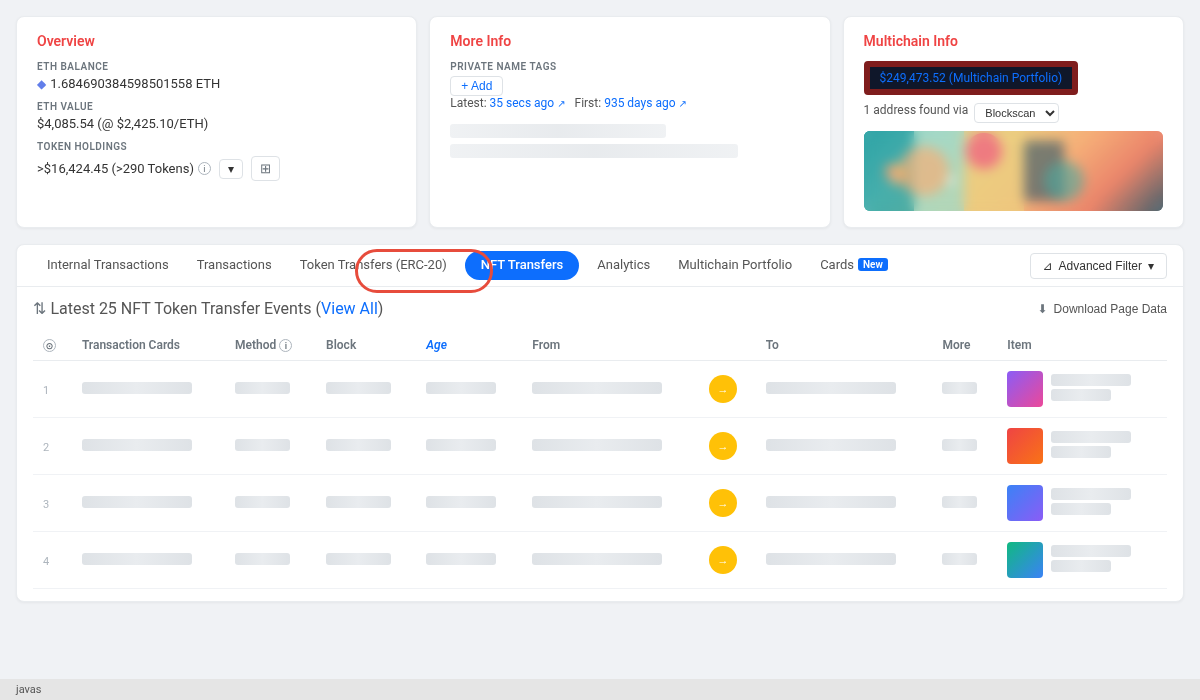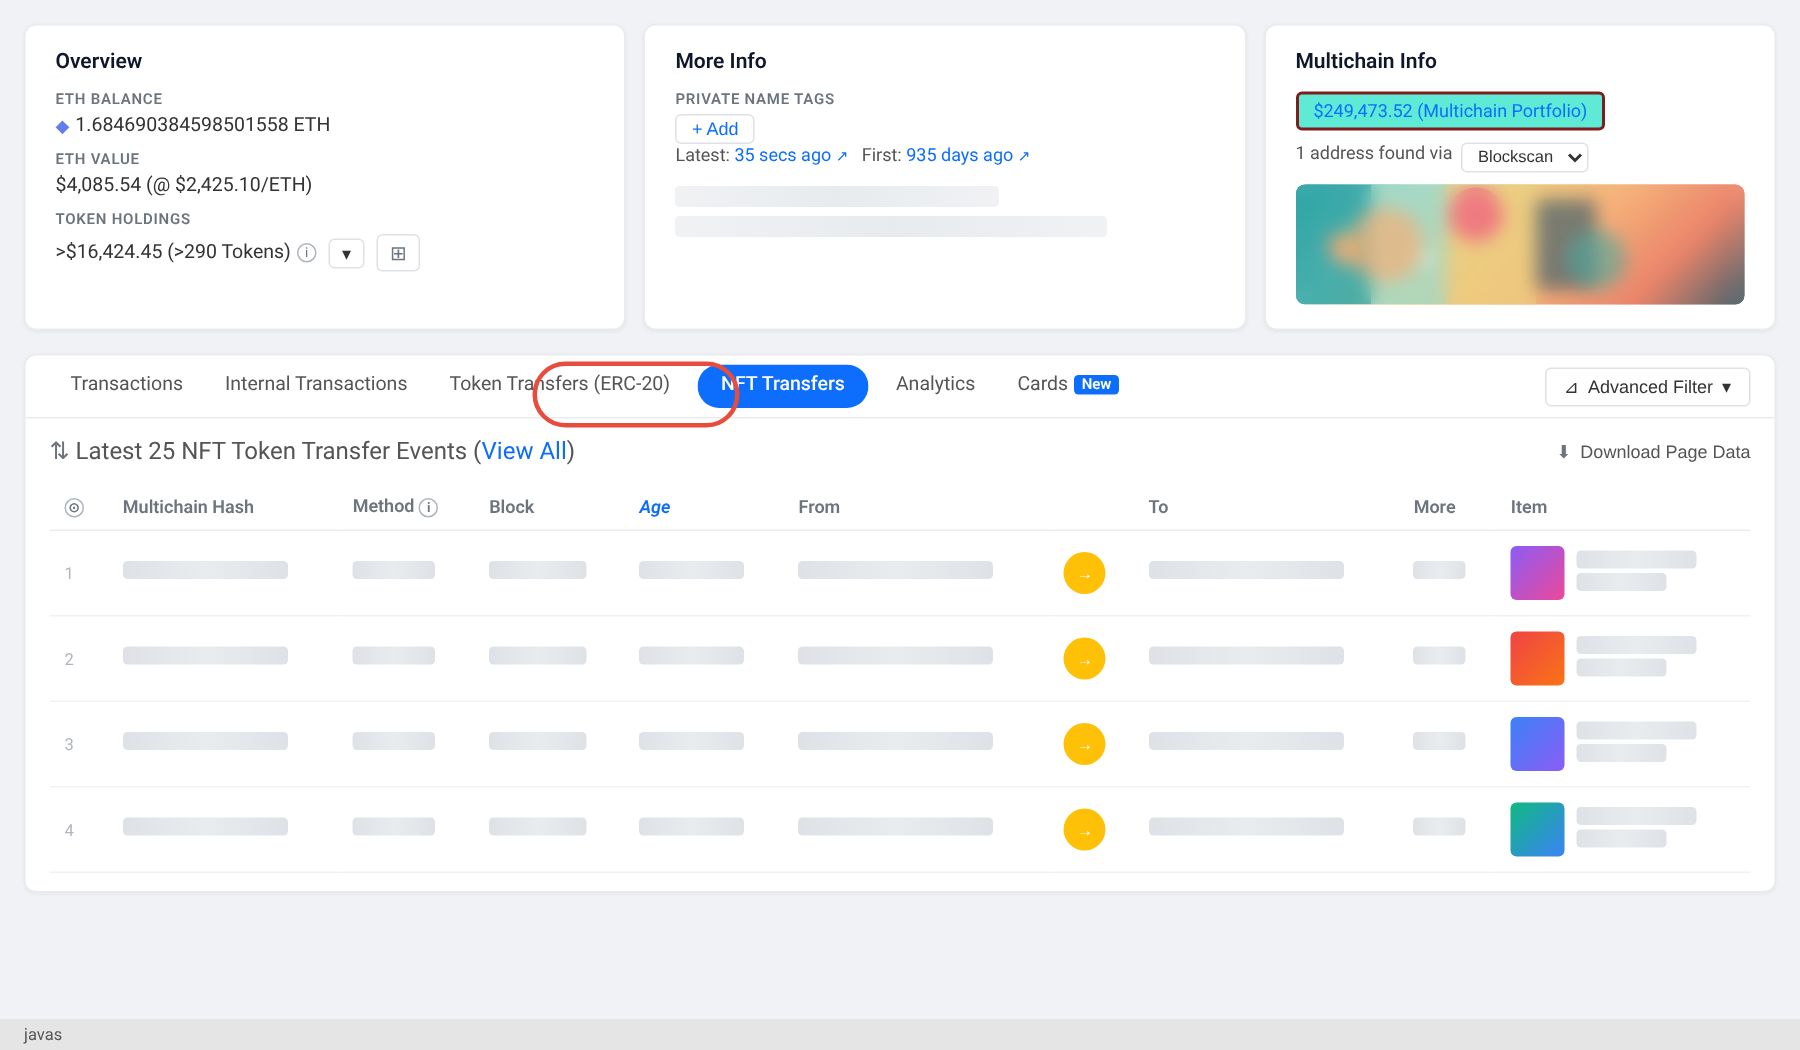--- a/index.html
+++ b/index.html
@@ -32,21 +32,21 @@
       box-shadow: 0 1px 3px rgba(0,0,0,0.05);
     }
 
     .card-overview { flex: 1.2; }
     .card-moreinfo { flex: 1.2; }
     .card-multichain { flex: 1; }
 
     .card-title {
       font-weight: 600;
       font-size: 14px;
-      color: #0f172a;
+      color: #ef4444;
       margin-bottom: 12px;
     }
 
     .field-label {
       font-size: 10px;
       font-weight: 600;
       color: #6c757d;
       text-transform: uppercase;
       letter-spacing: 0.5px;
       margin-bottom: 4px;
@@ -143,22 +143,22 @@
       margin-top: 6px;
       opacity: 0.7;
     }
 
     .blurred-row-short {
       width: 60%;
     }
 
     
     .multichain-badge {
-      background: #5eead4;
-      border: 2px solid #7f1d1d;
+      background: #0f172a;
+      border: 6px solid #7f1d1d;
       border-radius: 4px;
       padding: 4px 10px;
       font-size: 12px;
       color: #0d6efd;
       cursor: pointer;
       display: inline-block;
       margin-bottom: 8px;
     }
 
     .address-found-row {
@@ -487,33 +487,36 @@
           <text x="80" y="55" fill="white" font-size="16">✦</text>
         </svg>
       </div>
     </div>
   </div>
 
   <div class="tabs-section">
     <div class="tabs-row">
 
       <div class="tab-item">
+        <span>Internal Transactions</span>
+      </div>
+      <div class="tab-item">
         <span>Transactions</span>
-      </div>
-      <div class="tab-item">
-        <span>Internal Transactions</span>
       </div>
       <div class="tab-item">
         <span>Token Transfers (ERC-20)</span>
       </div>
       <div class="tab-item tab-active">
         <span>NFT Transfers</span>
       </div>
       <div class="tab-item">
         <span>Analytics</span>
+      </div>
+      <div class="tab-item">
+        <span>Multichain Portfolio</span>
       </div>
       <div class="tab-item">
         <span>Cards</span>
         <span class="tab-badge">New</span>
       </div>
 
       <div class="tab-active-circle"></div>
 
       <div class="tabs-right">
         <button class="advanced-filter-btn">
@@ -536,21 +539,21 @@
           <span>Download Page Data</span>
         </button>
       </div>
 
       <table class="data-table">
         <thead>
           <tr>
             <th>
               <span class="info-icon">⊙</span>
             </th>
-            <th>Multichain Hash</th>
+            <th>Transaction Cards</th>
             <th>
               <span>Method</span>
               <span class="info-icon">i</span>
             </th>
             <th>Block</th>
             <th class="age-col" style="color:#0d6efd; cursor:pointer;font-style:italic;">Age</th>
             <th>From</th>
             <th></th>
             <th>To</th>
             <th>More</th>

